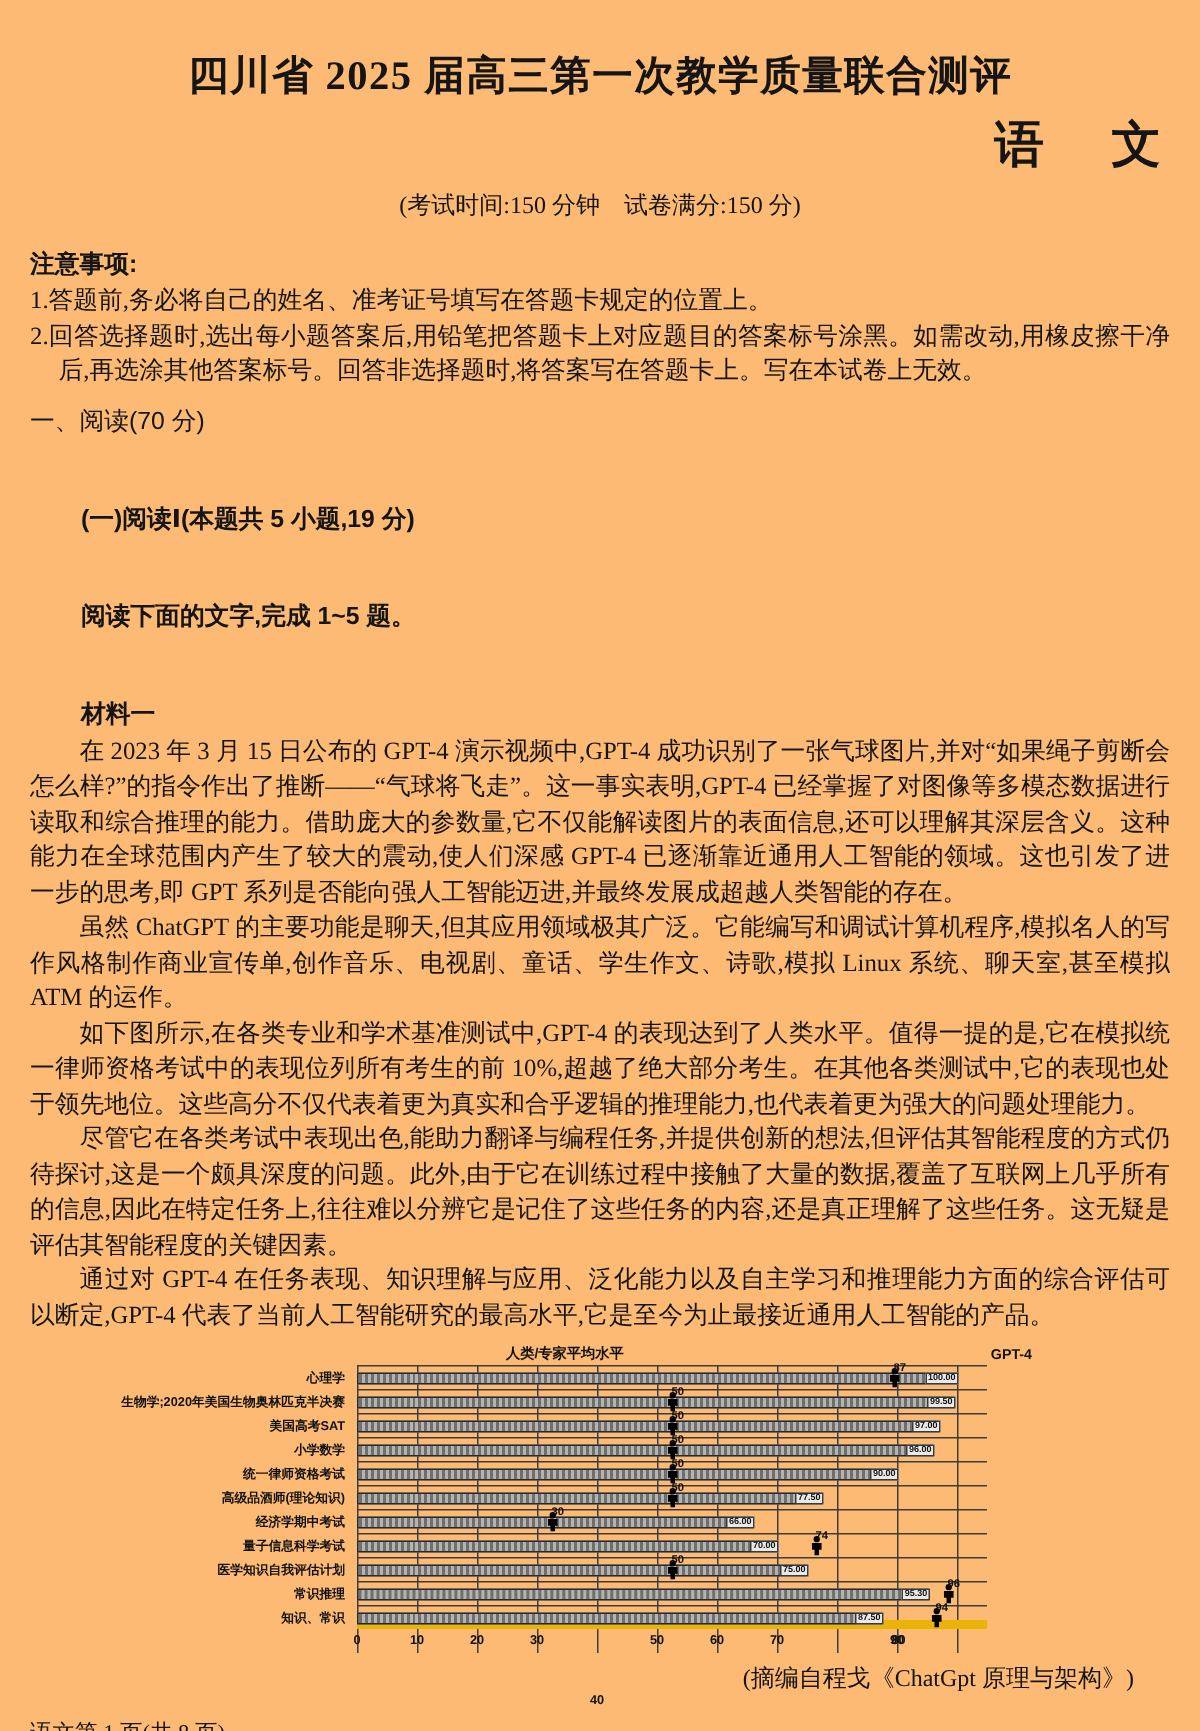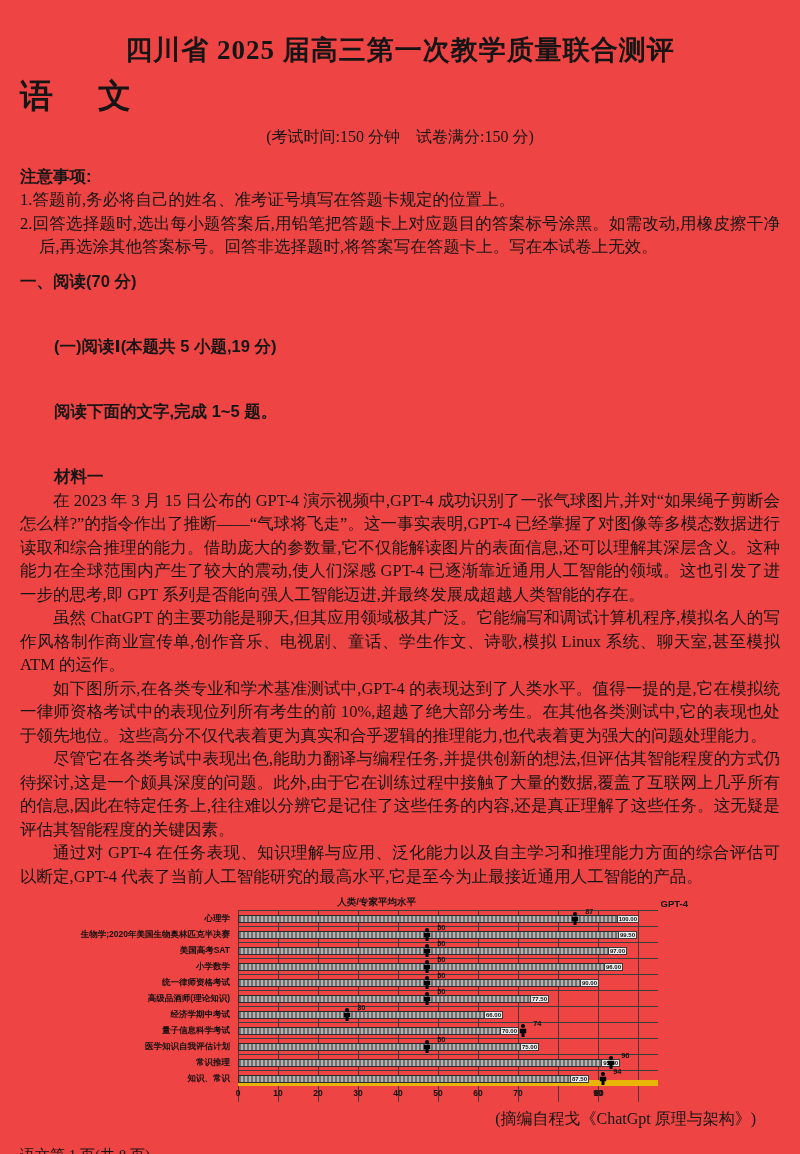--- a/index.html
+++ b/index.html
@@ -1,34 +1,34 @@
 <!DOCTYPE html>
 <html><head>
 <meta charset="utf-8">
 <style>
   html,body{margin:0;padding:0;background:#f5f5f3;}
   .page{
     position:relative;box-sizing:border-box;width:800px;height:1154px;
-    background:#ef4444;color:#151515;overflow:hidden;
+    background:#fdba74;color:#151515;overflow:hidden;
     font-family:"Liberation Serif","DejaVu Serif",serif;
     padding:24px 20px 0 20px;
   }
   .main-title{
     margin:8px 0 6px;text-align:center;font-size:27px;font-weight:bold;
     letter-spacing:1px;
   }
   .subject-title{
-    margin:6px 0 4px;text-align:left;font-size:33px;font-weight:bold;
+    margin:6px 0 4px;text-align:right;font-size:33px;font-weight:bold;
     letter-spacing:6px;
   }
   .exam-info{margin:8px 0 16px;text-align:center;font-size:16px;}
   .notes-heading{font-family:"Liberation Sans","DejaVu Sans",sans-serif;font-weight:bold;font-size:16.5px;line-height:24px;}
   .note{font-size:16.5px;line-height:23.5px;padding-left:1.15em;text-indent:-1.15em;text-align:justify;}
   .block-gap{height:10px;}
-  .section-heading{font-family:"Liberation Sans","DejaVu Sans",sans-serif;font-weight:bold;font-size:16.5px;line-height:25px;}
+  .section-heading{font-family:"Liberation Sans","DejaVu Sans",sans-serif;font-weight:normal;font-size:16.5px;line-height:25px;}
   .sub-heading,.instruction,.material-label{
     font-family:"Liberation Sans","DejaVu Sans",sans-serif;font-weight:bold;
     font-size:16.5px;line-height:25px;margin-left:34px;margin-top:40px;
   }
   p.body-par{margin:0;font-size:16.5px;line-height:23.5px;text-indent:2em;text-align:justify;}
 
   
   .chart{width:660px;margin:8px auto 0;position:relative;font-family:"Liberation Sans","DejaVu Sans",sans-serif;color:#111;}
   .chart-header{position:relative;height:14px;margin-left:168px;width:420px;}
   .chart-title{position:absolute;left:33%;transform:translateX(-50%);top:0;font-size:9.5px;font-weight:bold;white-space:nowrap;}
@@ -49,21 +49,21 @@
     position:absolute;left:0;top:4px;height:8px;box-sizing:border-box;
     border:1px solid #2a2a2a;
     background:#9a9a9a;
     background-image:repeating-linear-gradient(90deg,#6f6f6f 0 2px,#b3b3b3 2px 4px),linear-gradient(#c2c2c2,#8a8a8a);
   }
   .cbarlab{
     position:absolute;right:-2px;top:-1px;z-index:2;
     font-size:6px;line-height:6px;padding:0 1px;font-weight:bold;
     background:#e9e9e9;border:1px solid #3a3a3a;white-space:nowrap;
   }
-  .cmark{position:absolute;top:1px;transform:translateX(-50%);z-index:3;width:31px;height:13px;}
+  .cmark{position:absolute;top:1px;transform:translateX(-50%);z-index:3;width:20px;height:13px;padding-left:32px;}
   .cmark svg{display:block;fill:#000;}
   .mnum{position:absolute;right:8px;top:-4px;font-size:7.5px;line-height:8px;font-weight:bold;}
   .chart-axis{position:relative;height:13px;margin-left:168px;width:420px;font-size:8.5px;font-weight:bold;}
   .ctick{position:absolute;top:2px;transform:translateX(-50%);}
 
   .citation{margin:10px 24px 0 0;text-align:right;font-size:16px;}
   .page-footer{margin-top:16px;text-align:left;font-size:15px;}
 </style>
 </head>
 <body>
@@ -276,21 +276,21 @@
               </span>
             </div>
           </div>
         </div>
     </div>
     <div class="chart-axis" id="caxis">
         <span class="ctick" style="left: 0%;">0</span>
         <span class="ctick" style="left: 9.52381%;">10</span>
         <span class="ctick" style="left: 19.0476%;">20</span>
         <span class="ctick" style="left: 28.5714%;">30</span>
-        <span class="ctick" style="left: 38.0952%;">40</span>
+        <span class="ctick" style="left: 38.0952%; margin-top: 40px;">40</span>
         <span class="ctick" style="left: 47.619%;">50</span>
         <span class="ctick" style="left: 57.1429%;">60</span>
         <span class="ctick" style="left: 66.6667%;">70</span>
         <span class="ctick" style="left: 76.1905%; margin-left: 41px;">80</span>
         <span class="ctick" style="left: 85.7143%;">90</span>
       </div>
   </div>
 
   <div class="citation">(摘编自程戈《ChatGpt 原理与架构》)</div>
   <div class="page-footer">语文第 1 页(共 8 页)</div>

